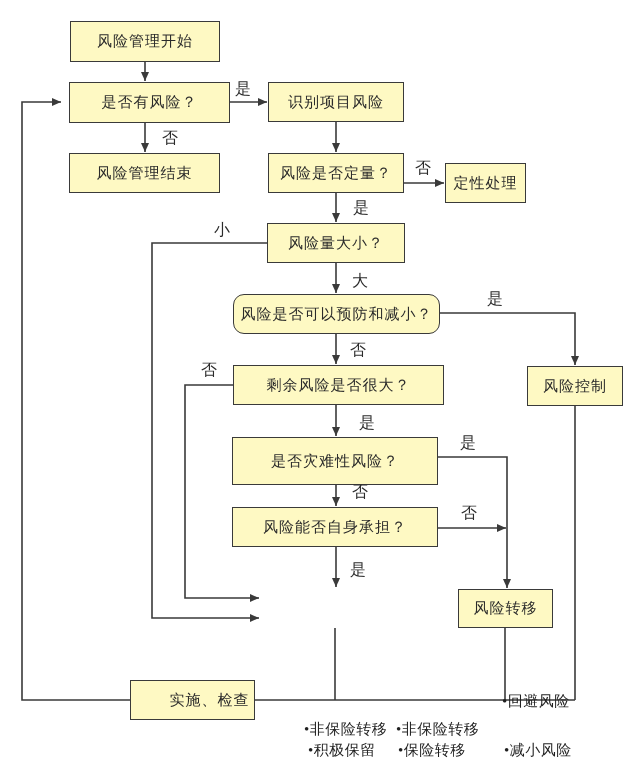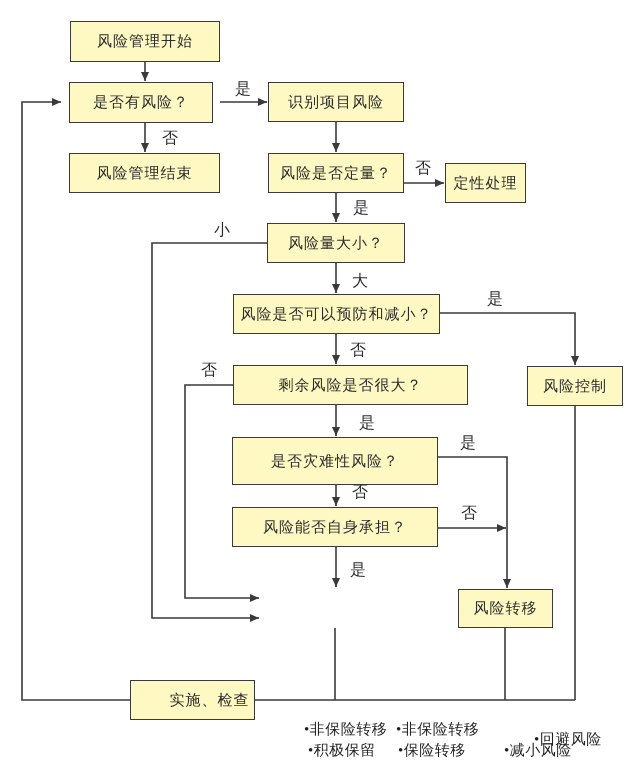--- a/index.html
+++ b/index.html
@@ -80,28 +80,28 @@
       <path d="M336 547 V587" marker-end="url(#arrow)"></path>
       <path d="M335 628 V700"></path>
       <path d="M505 628 V700"></path>
       <path d="M575 406 V700"></path>
       <path d="M255 700 H575"></path>
       <path d="M130 700 H22 V102 H61" marker-end="url(#arrow)"></path>
     </g>
   </svg>
 
   <div class="node" style="left:70px;  top:21px;  width:150px; height:41px;">风险管理开始</div>
-  <div class="node" style="left:69px;  top:82px;  width:144px; height:41px;">是否有风险？</div>
+  <div class="node" style="left:69px;  top:82px;  width:161px; height:41px;">是否有风险？</div>
   <div class="node" style="left:69px;  top:153px; width:151px; height:40px;">风险管理结束</div>
   <div class="node" style="left:268px; top:82px;  width:136px; height:40px;">识别项目风险</div>
   <div class="node" style="left:268px; top:153px; width:136px; height:40px;">风险是否定量？</div>
   <div class="node" style="left:445px; top:163px; width:81px;  height:40px;">定性处理</div>
   <div class="node" style="left:267px; top:223px; width:138px; height:40px;">风险量大小？</div>
-  <div class="node" style="left:233px; top:294px; width:207px; height:40px;">风险是否可以预防和减小？</div>
-  <div class="node" style="left:233px; top:365px; width:235px; height:40px;">剩余风险是否很大？</div>
+  <div class="node" style="left:233px; top:294px; width:207px; height:40px;border-radius:11px;">风险是否可以预防和减小？</div>
+  <div class="node" style="left:233px; top:365px; width:211px; height:40px;">剩余风险是否很大？</div>
   <div class="node" style="left:527px; top:366px; width:96px;  height:40px;text-align:right;">风险控制</div>
   <div class="node" style="left:232px; top:437px; width:206px; height:48px;">是否灾难性风险？</div>
   <div class="node" style="left:232px; top:507px; width:206px; height:40px;">风险能否自身承担？</div>
   <div class="node" style="left:458px; top:589px; width:95px;  height:39px;">风险转移</div>
   <div class="node" style="left:130px; top:680px; width:125px; height:40px;padding-left:34px;">实施、检查</div>
 
   <div class="edge-label" style="left:235px; top:81px;">是</div>
   <div class="edge-label" style="left:162px; top:130px;">否</div>
   <div class="edge-label" style="left:415px; top:160px;">否</div>
   <div class="edge-label" style="left:353px; top:200px;">是</div>
@@ -111,18 +111,18 @@
   <div class="edge-label" style="left:350px; top:342px;">否</div>
   <div class="edge-label" style="left:201px; top:362px;">否</div>
   <div class="edge-label" style="left:359px; top:415px;">是</div>
   <div class="edge-label" style="left:460px; top:435px;">是</div>
   <div class="edge-label" style="left:352px; top:484px;">否</div>
   <div class="edge-label" style="left:461px; top:505px;">否</div>
   <div class="edge-label" style="left:350px; top:562px;">是</div>
 
   <div class="legend-item" style="left:304px; top:722px;">•非保险转移</div>
   <div class="legend-item" style="left:396px; top:722px;">•非保险转移</div>
-  <div class="legend-item" style="left:502px; top:732px;margin-left:32px;">•回避风险</div>
+  <div class="legend-item" style="left:502px; top:694px;">•回避风险</div>
   <div class="legend-item" style="left:308px; top:743px;">•积极保留</div>
   <div class="legend-item" style="left:398px; top:743px;">•保险转移</div>
   <div class="legend-item" style="left:504px; top:743px;">•减小风险</div>
 
 </div>
 
 </body></html>

